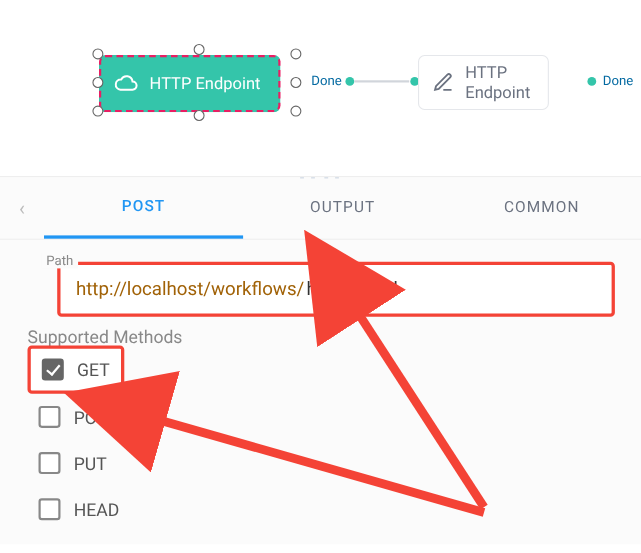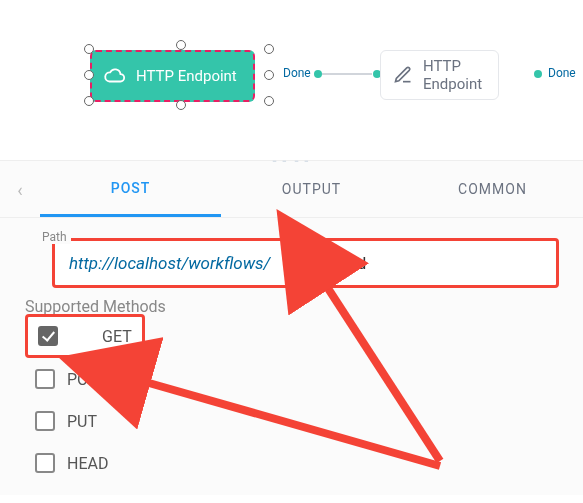--- a/index.html
+++ b/index.html
@@ -15,21 +15,21 @@
   .panel{width:583px;background:#fbfbfb;border-top:1px solid #eee;position:relative;}
   .drag-handle{position:absolute;left:50%;top:-6px;transform:translateX(-50%);color:#cbd5e1;font-size:11px;letter-spacing:2px;}
   .tabs{display:flex;align-items:center;height:56px;border-bottom:1px solid #eee;}
   .back-chevron{width:40px;text-align:center;color:#bbb;font-size:18px;cursor:pointer;}
   .tab{flex:1;text-align:center;font-size:14px;letter-spacing:1px;color:#6b7280;padding:18px 0;cursor:pointer;}
   .tab.active{color:#2196f3;border-bottom:3px solid #2196f3;font-weight:500;}
   .form{padding:20px 24px 10px 24px;}
   .field-wrap{position:relative;margin-bottom:8px;padding-left:28px;}
   .field-label{position:absolute;top:-8px;left:14px;background:#fbfbfb;padding:0 4px;font-size:12px;color:#888;}
   .path-box{border:3px solid #f44336;border-radius:4px;padding:12px 14px;background:#fff;display:flex;align-items:center;font-size:17px;}
-  .path-prefix{color:#0369a1;margin-right:13px;font-style:italic;}
+  .path-prefix{color:#a16207;margin-right:2px;}
   .path-value{color:#333;}
   .hint{font-size:13px;color:#9ca3af;margin:8px 2px 20px 2px;}
   .methods-box{border:1px solid transparent;}
   .methods-header-box{display:inline-block;border:3px solid #f44336;border-radius:4px;padding:4px 10px 4px 6px;background:#fff;}
   .method-row{display:flex;align-items:center;padding:8px 6px;font-size:16px;color:#555;}
   .method-row input[type=checkbox]{appearance:none;width:20px;height:20px;border:2px solid #888;border-radius:3px;margin-right:12px;position:relative;cursor:pointer;background:#fff;}
   .method-row input[type=checkbox]:checked{background:#666;border-color:#666;}
   .method-row input[type=checkbox]:checked:after{content:"";position:absolute;left:5px;top:1px;width:5px;height:10px;border:solid #fff;border-width:0 2px 2px 0;transform:rotate(40deg);}
   .methods-label{font-size:16px;color:#888;margin-bottom:-2px;display:block;}
   svg.annot{position:absolute;left:0;top:0;pointer-events:none;}
@@ -92,21 +92,21 @@
       <span class="field-label">Path</span>
       <div class="path-box">
         <span class="path-prefix">http://localhost/workflows/</span>
         <span class="path-value">hello-world</span>
       </div>
     </div>
 
     <div class="methods-box">
       <span class="methods-label">Supported Methods</span>
       <div class="methods-header-box">
-        <div class="method-row" style="padding:2px 0;gap:32px;">
+        <div class="method-row" style="padding:2px 0;">
           <input type="checkbox" checked="" style="">
           <span>GET</span>
         </div>
       </div>
       <div class="method-row">
         <input type="checkbox" style="">
         <span>POST</span>
       </div>
       <div class="method-row">
         <input type="checkbox" style="">

